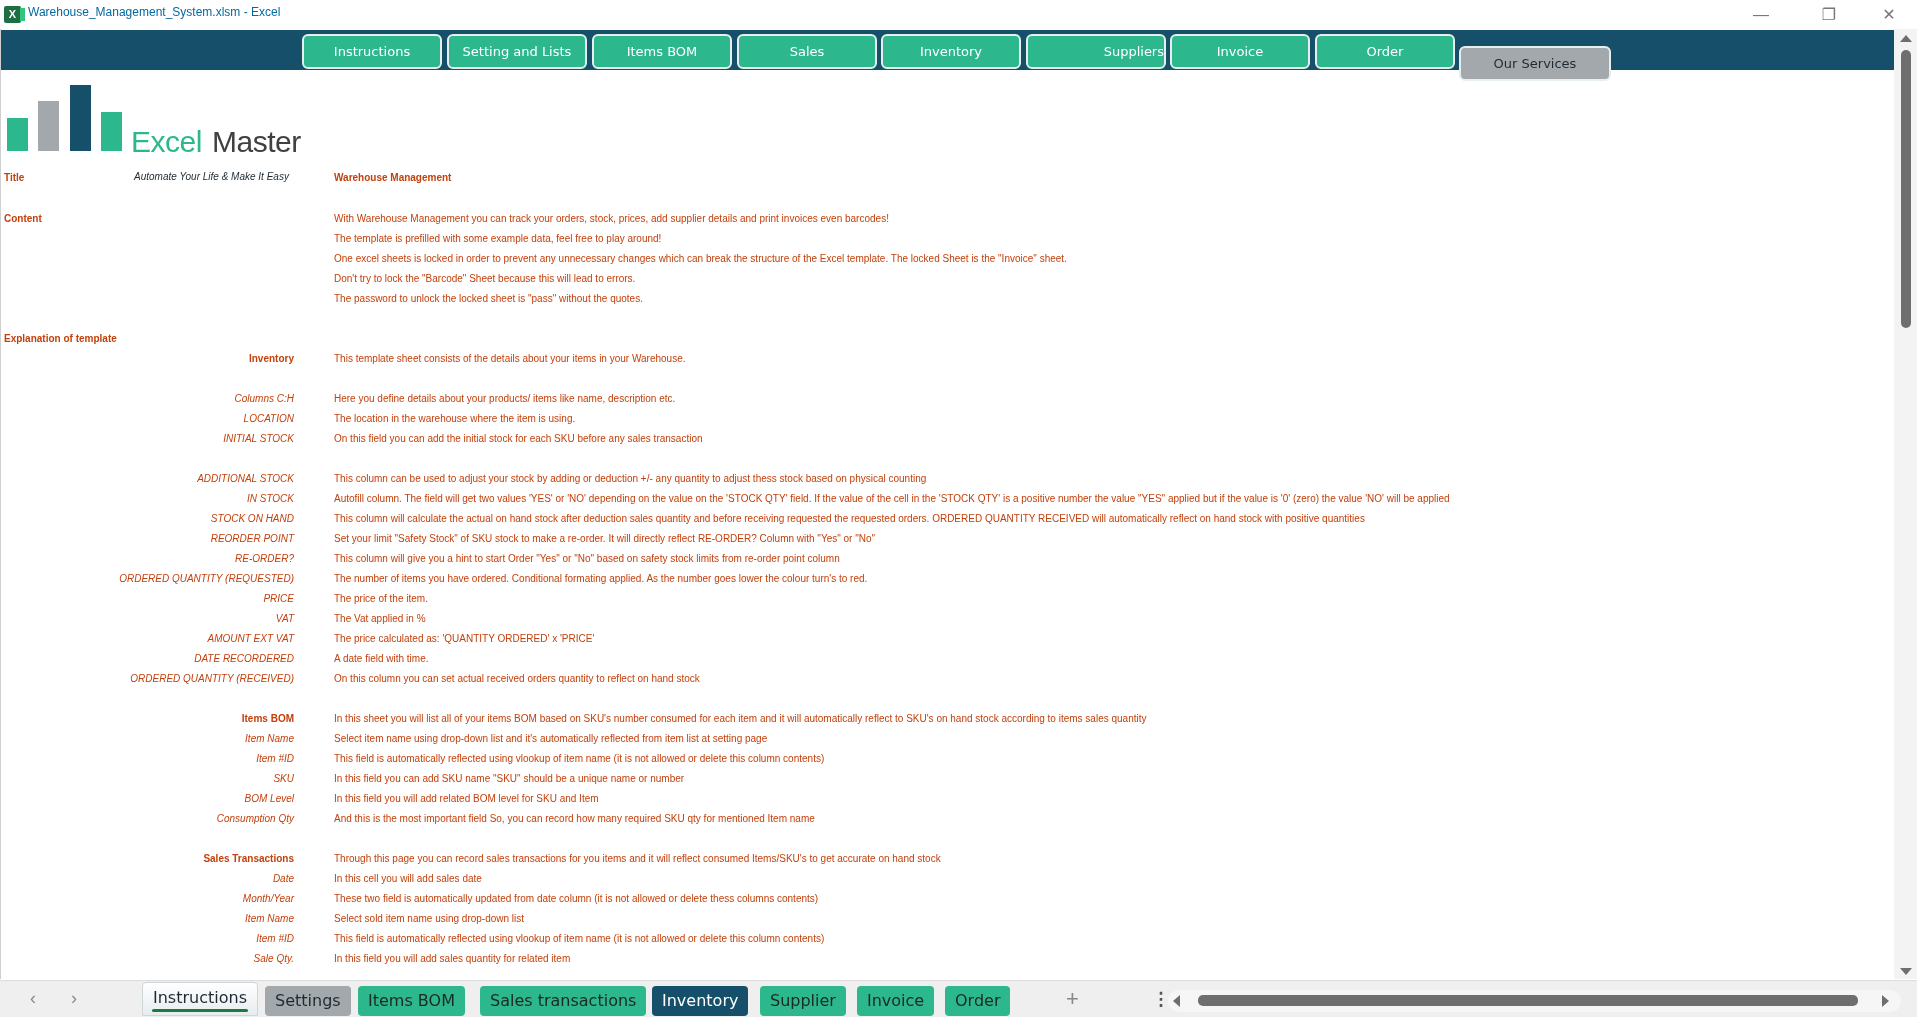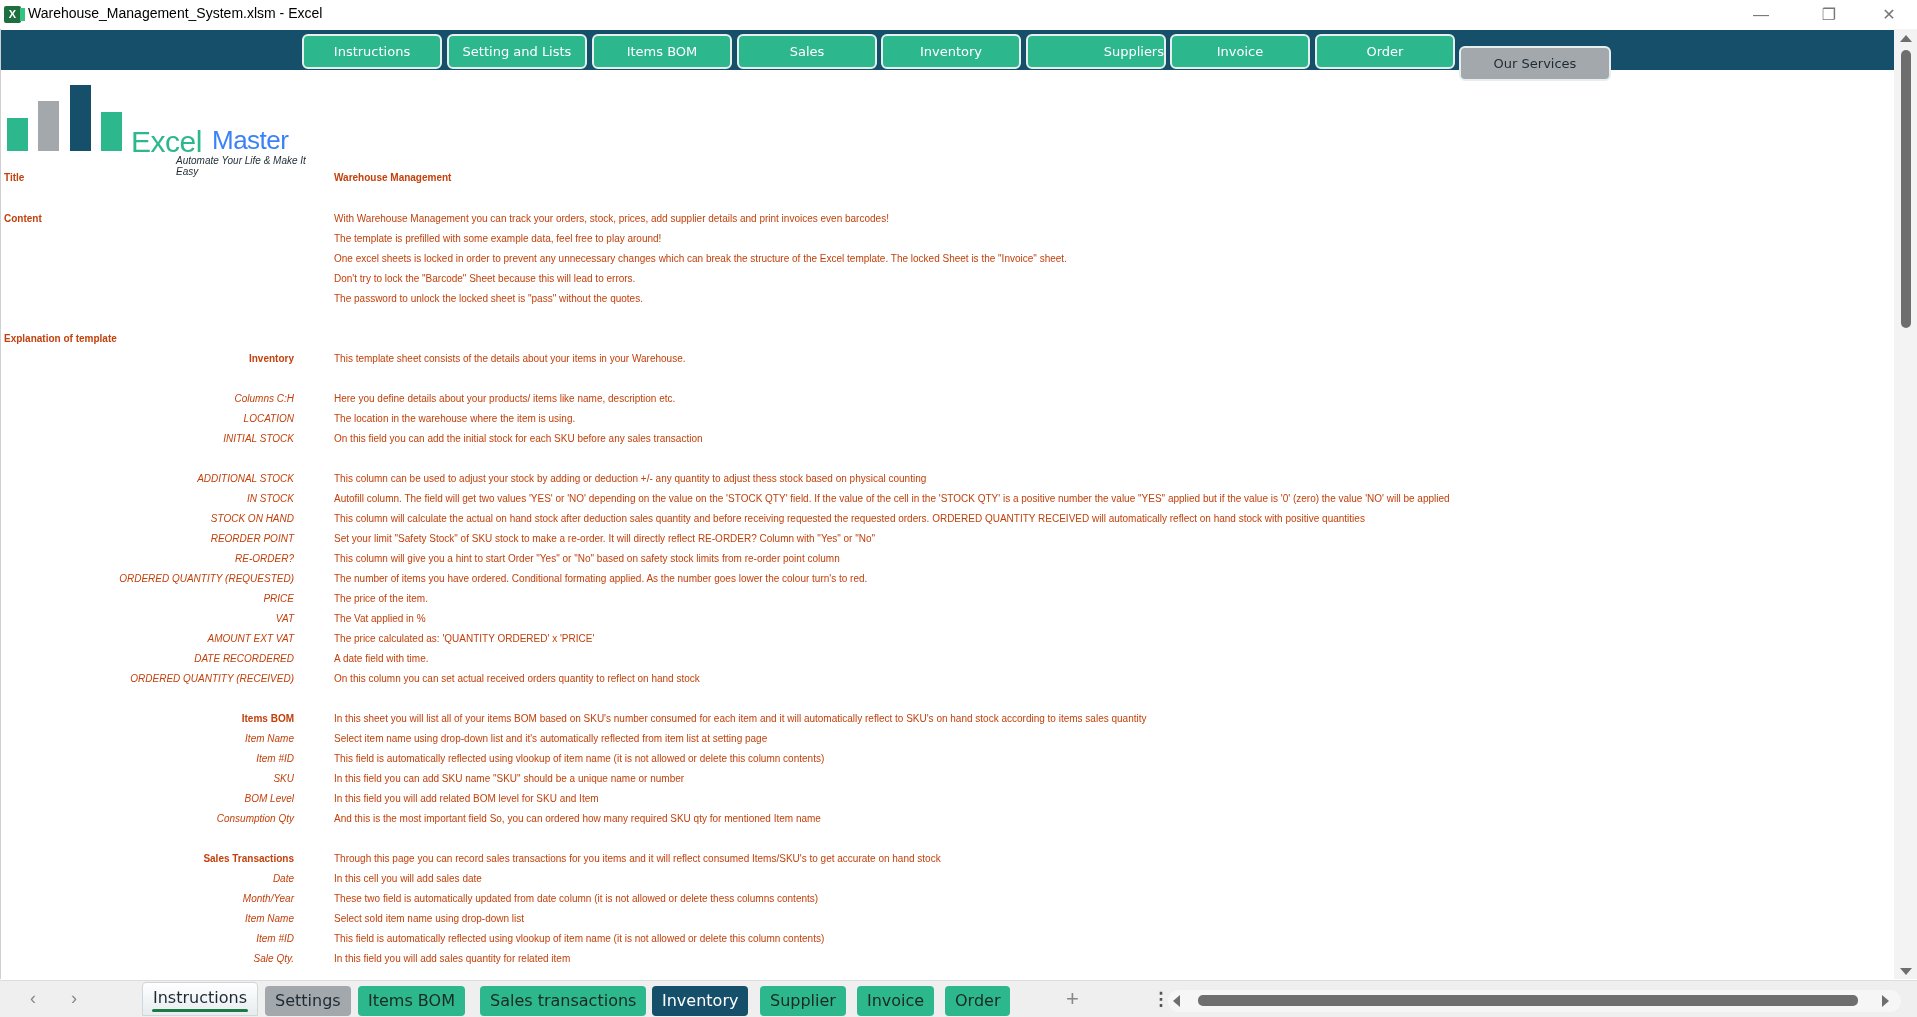--- a/index.html
+++ b/index.html
@@ -1,30 +1,30 @@
 <!DOCTYPE html>
 <html><head>
 <meta charset="utf-8">
 <style>
   html, body { margin:0; padding:0; }
   body { width:1917px; height:1017px; position:relative; overflow:hidden; background:#ffffff; font-family:"Liberation Sans", sans-serif; }
   .titlebar { position:absolute; left:0; top:0; width:1917px; height:29px; background:#ffffff; }
   .xl-icon { position:absolute; left:4px; top:6px; width:17px; height:17px; background:#1d6f42; color:#fff; font:bold 11px "Liberation Sans", sans-serif; line-height:17px; text-align:center; border-radius:2px; }
   .xl-icon::after { content:""; position:absolute; right:-4px; top:2px; width:5px; height:13px; background:#33c481; }
-  .win-title { position:absolute; left:28px; top:5px; font-size:14px; color:#000000; }
+  .win-title { position:absolute; left:28px; top:5px; font-size:12px; color:#0369a1; }
   .win-ctrl { position:absolute; top:2px; width:46px; height:26px; color:#777; font-size:16px; text-align:center; line-height:26px; }
   .sheet { position:absolute; left:0; top:29px; width:1893px; height:950px; background:#fff; overflow:hidden; border-left:1px solid #d0d0d0; }
   .band { position:absolute; left:0; top:1px; width:1893px; height:40px; background:#154f6a; }
   .navbtn { position:absolute; top:4px; height:31px; width:136px; background:#2db78d; border:2px solid #e6efec; border-radius:6px; color:#ffffff; font-size:14px; text-align:center; line-height:31px; box-sizing:content-box; font-family:"DejaVu Sans", sans-serif; font-size:13px; }
   .navbtn.gray { background:#a3a8ad; color:#1e2a33; width:148px; }
   .logo { position:absolute; left:6px; top:46px; width:300px; height:100px; }
   .bar { position:absolute; bottom:0; }
   .logo-t1 { position:absolute; left:124px; top:50px; font-size:30px; color:#2db78d; letter-spacing:-0.5px; }
-  .logo-t2 { position:absolute; left:205px; top:50px; font-size:26px; color:#3b82f6; letter-spacing:-0.5px; }
-  .logo-sub { position:absolute; left:127px; top:80px; font-size:10px; font-style:italic; color:#1e2a33;margin-left:42px; }
+  .logo-t2 { position:absolute; left:205px; top:50px; font-size:30px; color:#404040; letter-spacing:-0.5px; }
+  .logo-sub { position:absolute; left:127px; top:96px; font-size:10px; font-style:italic; color:#1e2a33; }
   .row { position:absolute; left:0; height:20px; width:1893px; font-size:10px; color:#c2410c; white-space:nowrap; line-height:20px; }
   .lbl { position:absolute; right:1600px; text-align:right; white-space:nowrap; }
   .lbl.left { left:3px; right:auto; text-align:left; font-weight:bold; }
   .lbl.b { font-weight:bold; font-style:normal; }
   .lbl.i { font-style:italic; }
   .val { position:absolute; left:300px; white-space:nowrap;margin-left:33px; }
   .val.b { font-weight:bold; }
   .vscroll { position:absolute; left:1894px; top:29px; width:23px; height:950px; background:#f3f3f3; }
   .vthumb { position:absolute; left:7px; top:21px; width:10px; height:278px; background:#6e6e6e; border-radius:5px; }
   .varrow-up { position:absolute; left:6px; top:6px; width:0; height:0; border-left:6px solid transparent; border-right:6px solid transparent; border-bottom:7px solid #6e6e6e; }
@@ -181,21 +181,21 @@
   <div class="row" style="top:740px;">
       <span class="lbl i">SKU</span>
       <span class="val">In this field you can add SKU name "SKU" should be a unique name or number</span>
     </div>
   <div class="row" style="top:760px;">
       <span class="lbl i">BOM Level</span>
       <span class="val">In this field you will add related BOM level for SKU and Item</span>
     </div>
   <div class="row" style="top:780px;">
       <span class="lbl i">Consumption Qty</span>
-      <span class="val">And this is the most important field So, you can ordered how many required SKU qty for mentioned Item name</span>
+      <span class="val">And this is the most important field So, you can record how many required SKU qty for mentioned Item name</span>
     </div>
 
   <div class="row" style="top:820px;">
     <span class="lbl b">Sales Transactions</span>
     <span class="val">Through this page you can record sales transactions for you items and it will reflect consumed Items/SKU's to get accurate on hand stock</span>
   </div>
   <div class="row" style="top:840px;">
       <span class="lbl i">Date</span>
       <span class="val">In this cell you will add sales date</span>
     </div>

